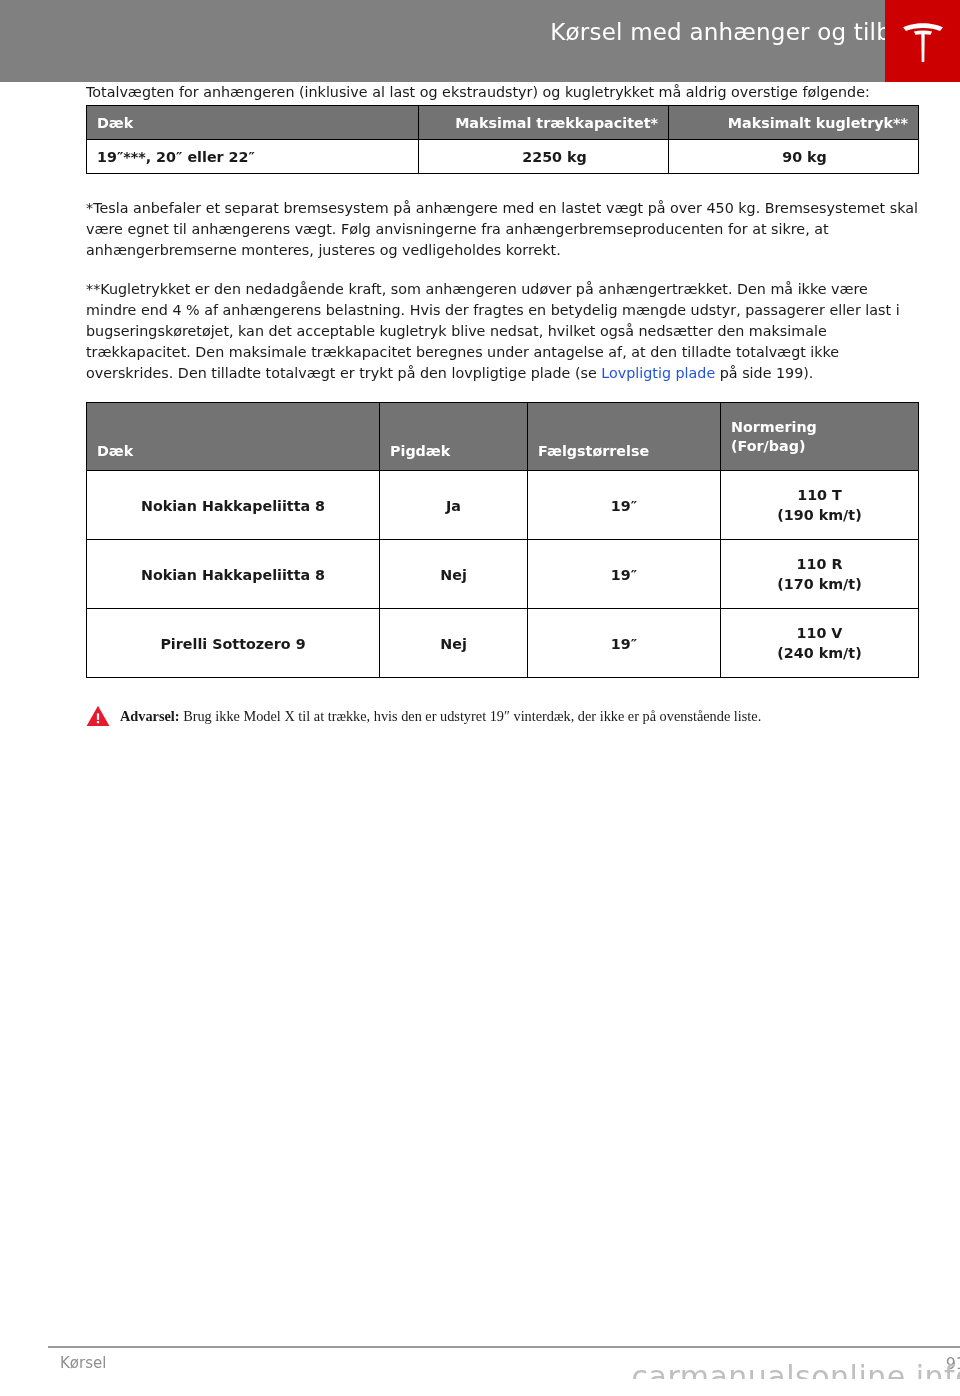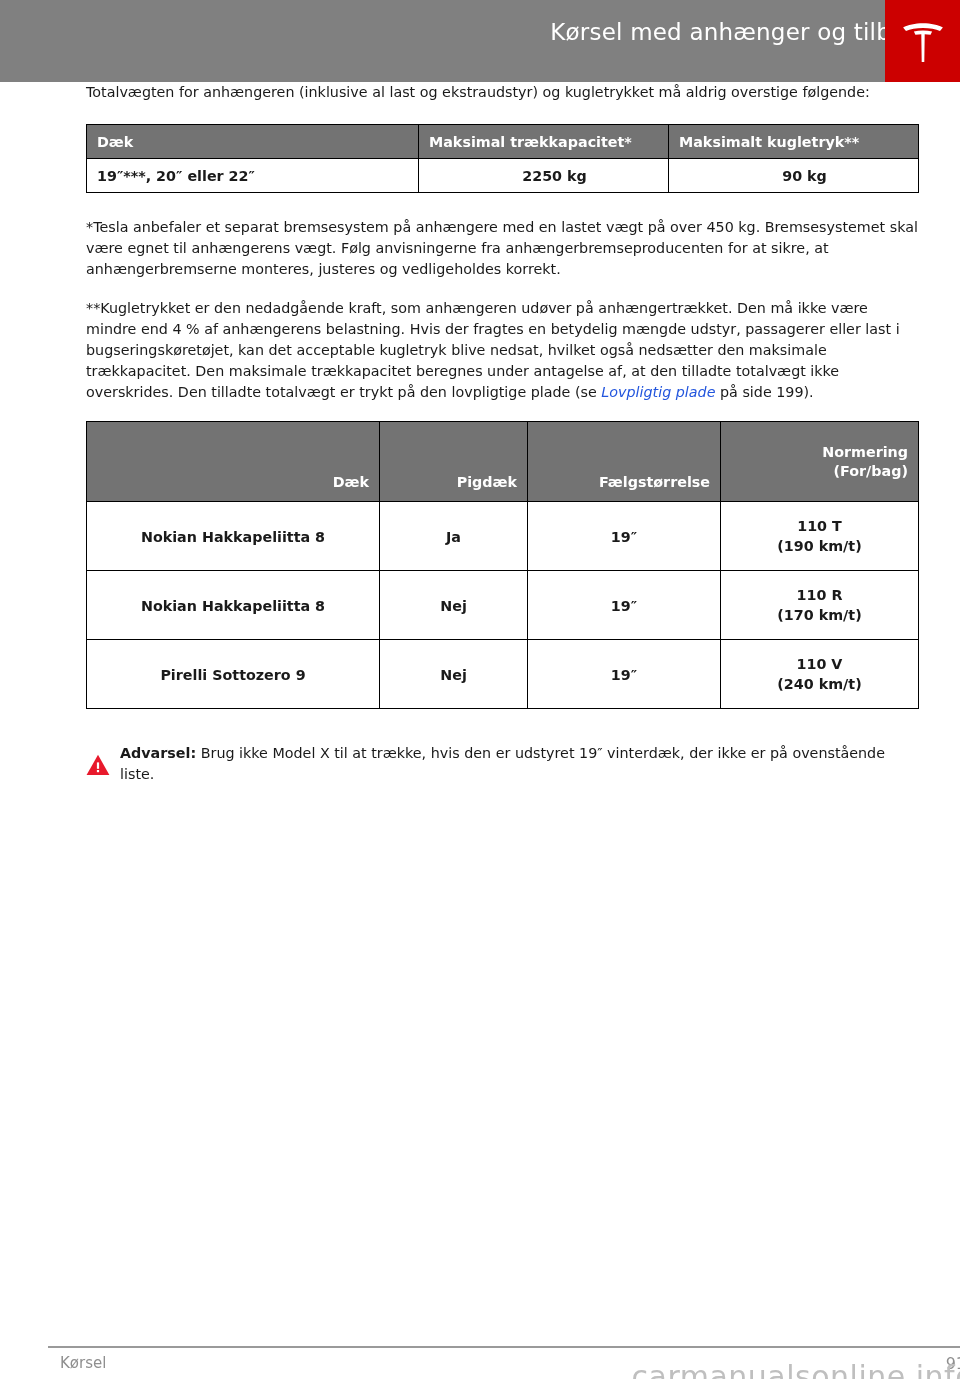--- a/index.html
+++ b/index.html
@@ -72,26 +72,25 @@
     color: #1a1a1a;
     letter-spacing: 0.1px;
   }
 
   p.body-text {
     font-size: 14.3px;
     line-height: 21px;
     margin: 0 0 18px 0;
     color: #1a1a1a;
   }
-  p.intro { margin-bottom: 21px; }
+  p.intro { margin-bottom: 2px; }
 
   a.xref {
     color: #2255dd;
     text-decoration: none;
-    font-style: italic;
   }
 
   
   table.doc-table {
     border-collapse: collapse;
     width: 832px;
     table-layout: fixed;
     margin: 0 0 24px 0;
   }
   table.doc-table th,
@@ -107,56 +106,57 @@
     font-weight: bold;
   }
 
   
   .tbl-capacity { margin-top: 4px; }
   .tbl-capacity col.c1 { width: 332px; }
   .tbl-capacity col.c2 { width: 250px; }
   .tbl-capacity col.c3 { width: 250px; }
   .tbl-capacity thead th { height: 34px; }
   .tbl-capacity thead th.left { text-align: left; }
-  .tbl-capacity thead th.center { text-align: left; margin-top: 29px; }
+  .tbl-capacity thead th.center { text-align: right; margin-top: 29px; }
   .tbl-capacity tbody td { height: 34px; }
   .tbl-capacity tbody td.left { text-align: left; }
   .tbl-capacity tbody td.center { text-align: center; padding-left: 32px; }
 
   
   .tbl-tires col.t1 { width: 293px; }
   .tbl-tires col.t2 { width: 148px; }
   .tbl-tires col.t3 { width: 193px; }
   .tbl-tires col.t4 { width: 198px; }
   .tbl-tires thead th {
-    height: 80px;
-    text-align: right;
+    height: 68px;
+    text-align: left;
     vertical-align: bottom;
     padding-bottom: 9px;
     line-height: 19px;
   }
   .tbl-tires thead th.two-line { vertical-align: middle; padding-bottom: 7px; }
   .tbl-tires tbody td {
     height: 69px;
     text-align: center;
     vertical-align: top;
     padding-top: 25px;
     line-height: 20px;
   }
   .tbl-tires tbody td.rating {
     vertical-align: middle;
     padding-top: 7px;
   }
 
   
   .warning-note {
     display: flex;
-    align-items: center;
-    margin-top: 34px;
+    align-items: flex-end;
+    margin-top: 25px;
     width: 832px;
+    font-family: Liberation Serif, serif;
   }
   .warn-icon {
     flex: 0 0 auto;
     width: 24px;
     margin-right: 10px;
     padding-top: 2px;
   }
   .warn-icon svg { display: block; }
   .warn-text {
     font-size: 14.3px;

